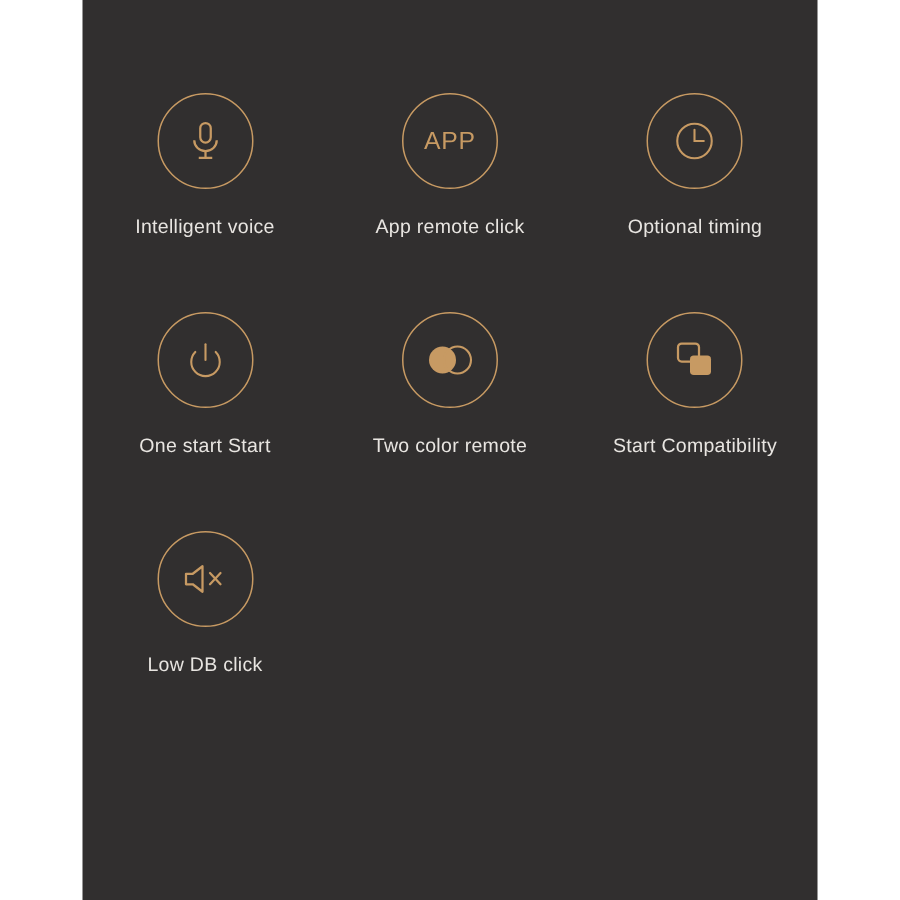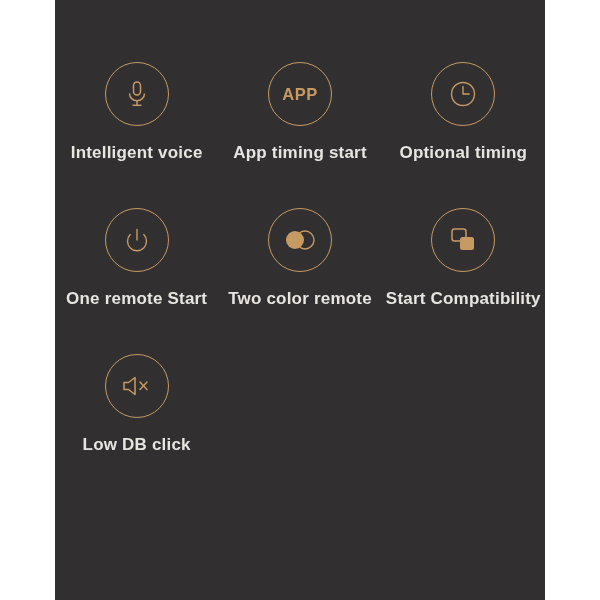--- a/index.html
+++ b/index.html
@@ -29,36 +29,35 @@
     display: flex;
     flex-wrap: wrap;
   }
   .cell {
     width: 163.33px;
     height: 146px;
     display: flex;
     flex-direction: column;
     align-items: center;
     justify-content: flex-start;
-    font-weight: bold;
   }
   .circle {
     width: 64px;
     height: 64px;
     border-radius: 50%;
     border: 1.4px solid #c79a63;
     display: flex;
     align-items: center;
     justify-content: center;
     box-sizing: border-box;
   }
   .caption {
     margin-top: 17px;
     color: #e8e5e1;
-    font-size: 17px;
+    font-size: 13px;
     letter-spacing: .2px;
     text-align: center;
     white-space: nowrap;
   }
   .app-text {
     color: #c79a63;
     font-size: 16.5px;
     letter-spacing: .5px;
   }
   svg { display: block; }
@@ -80,21 +79,21 @@
           </svg>
         </span>
       </div>
       <div class="caption">Intelligent voice</div>
     </div>
 
     <div class="cell">
       <div class="circle">
         <span class="app-text">APP</span>
       </div>
-      <div class="caption">App timing start</div>
+      <div class="caption">App remote click</div>
     </div>
 
     <div class="cell">
       <div class="circle">
         <span>
           <svg width="30" height="30" viewBox="0 0 30 30" fill="none" stroke="#c79a63" stroke-width="1.4">
             <circle cx="15" cy="15" r="11.5"></circle>
             <path d="M15 7.5V15h6.2" stroke-linecap="round"></path>
           </svg>
         </span>
@@ -104,21 +103,21 @@
 
     <div class="cell">
       <div class="circle">
         <span>
           <svg width="30" height="30" viewBox="0 0 30 30" fill="none" stroke="#c79a63" stroke-width="1.4">
             <path d="M8.2 9.6a9.5 9.5 0 1 0 13.6 0" stroke-linecap="round"></path>
             <line x1="15" y1="4.5" x2="15" y2="15" stroke-linecap="round"></line>
           </svg>
         </span>
       </div>
-      <div class="caption">One remote Start</div>
+      <div class="caption">One start Start</div>
     </div>
 
 
 
     <div class="cell">
       <div class="circle">
         <span>
           <svg width="34" height="24" viewBox="0 0 34 24" fill="none">
             <circle cx="12" cy="12" r="9" fill="#c79a63"></circle>
             <circle cx="22" cy="12" r="9" fill="none" stroke="#c79a63" stroke-width="1.4"></circle>

